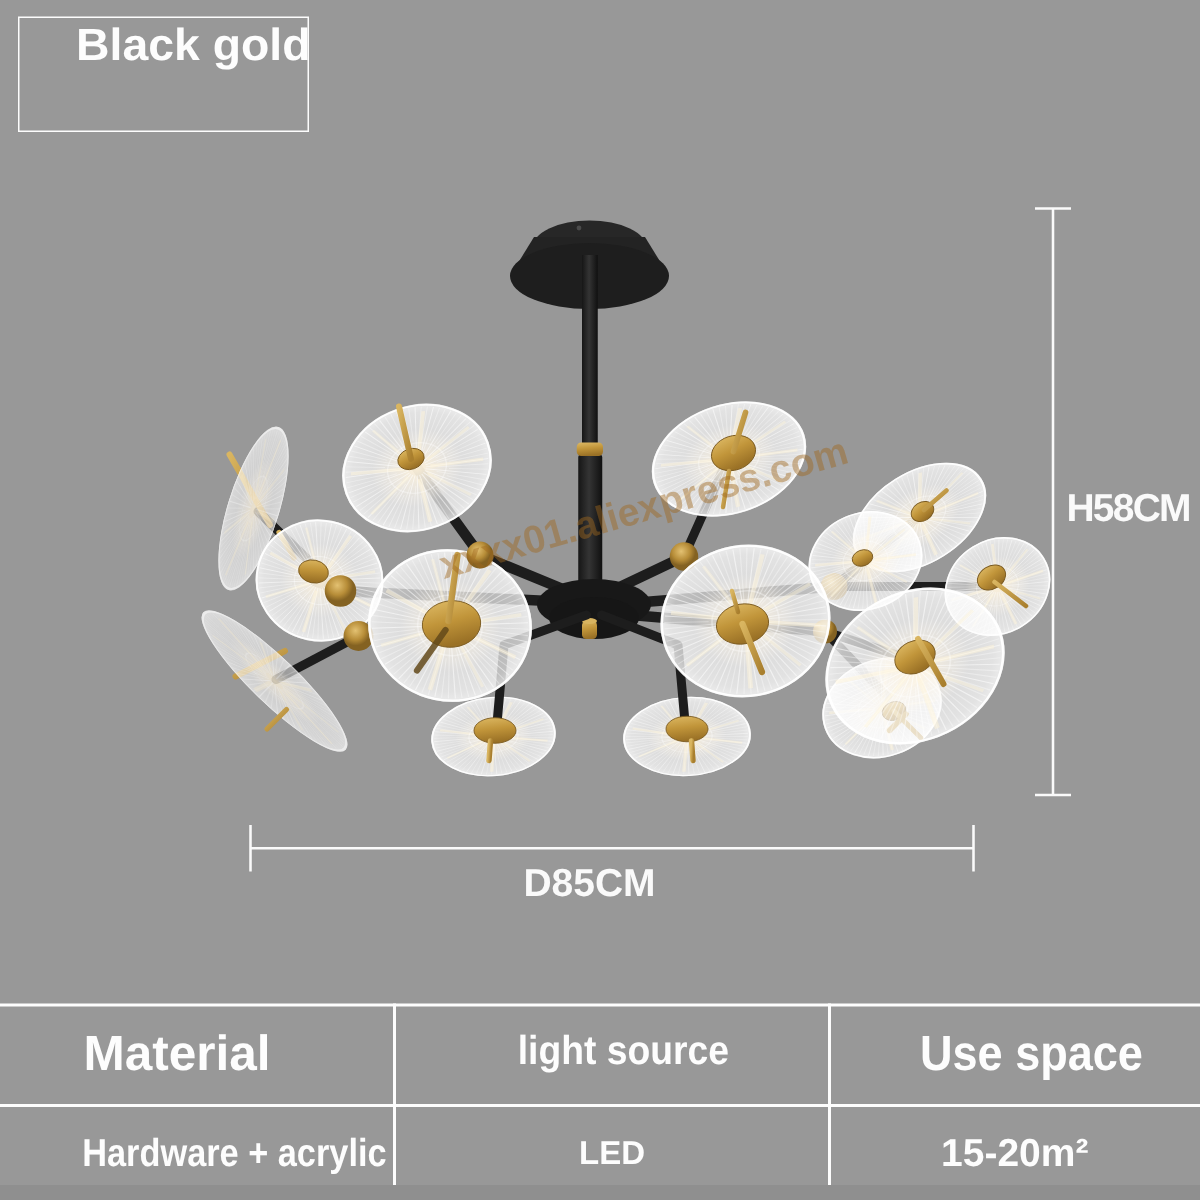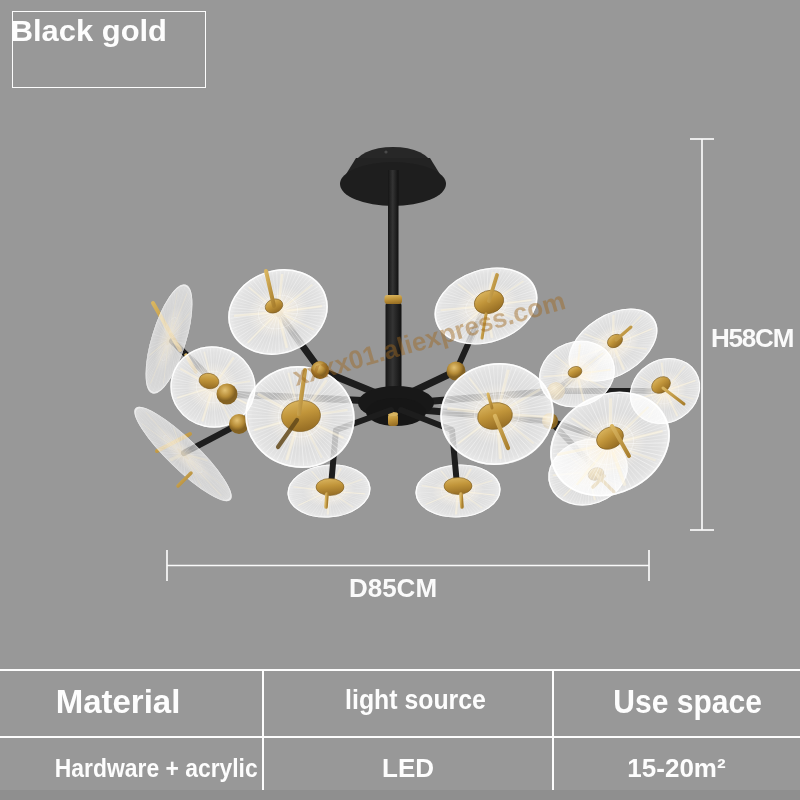--- a/index.html
+++ b/index.html
@@ -334,36 +334,36 @@
       <line x1="167" y1="550" x2="167" y2="581"></line>
       <line x1="649" y1="550" x2="649" y2="581"></line>
     </g>
 
 <text x="393" y="597" text-anchor="middle" font-family="Liberation Sans, sans-serif" font-size="26" font-weight="bold" fill="#fafafa">D85CM</text>
 </svg>
 
 <div class="abs" style="left:12px;top:11px;width:192px;height:75px;border:1.6px solid #fdfdfd;">
 
 
-<div class="wt" style="height:38px;line-height:38px;text-align:left;font-size:30px;"><span style="display:inline-block;transform:scaleX(1.03);">Black gold</span></div>
+<div class="wt" style="height:38px;line-height:38px;text-align:right;font-size:30px;"><span style="display:inline-block;transform:scaleX(1.03);">Black gold</span></div>
 </div>
 
 <div class="abs" style="left:0;top:669px;width:800px;height:2px;background:#fdfdfd;"></div>
 
 <div class="abs" style="left:0;top:735.5px;width:800px;height:2px;background:#fdfdfd;"></div>
 
 <div class="abs" style="left:262px;top:669px;width:2px;height:131px;background:#fdfdfd;"></div>
 
 <div class="abs" style="left:551.5px;top:669px;width:2px;height:131px;background:#fdfdfd;"></div>
 
 <div class="abs wt" style="left:-13px;top:670px;width:262px;height:64px;line-height:64px;text-align:center;font-size:33px;">Material</div>
 
 <div class="abs wt" style="left:272px;top:668px;width:288px;height:64px;line-height:64px;text-align:center;font-size:27px;"><span style="display:inline-block;transform:scaleX(0.92);">light source</span></div>
 
 <div class="abs wt" style="left:564px;top:670px;width:247px;height:64px;line-height:64px;text-align:center;font-size:33px;"><span style="display:inline-block;transform:scaleX(0.91);">Use space</span></div>
 
 <div class="abs wt" style="left:10px;top:737px;width:262px;height:63px;line-height:63px;text-align:right;font-size:26px;"><span style="display:inline-block;transform:scaleX(0.88);">Hardware + acrylic</span></div>
 
-<div class="abs wt" style="left:264px;top:737px;width:288px;height:63px;line-height:63px;text-align:center;font-size:26px;">LED</div>
+<div class="abs wt" style="left:264px;top:737px;width:288px;height:63px;line-height:63px;text-align:center;font-size:22px;">LED</div>
 
 <div class="abs wt" style="left:553px;top:737px;width:247px;height:63px;line-height:63px;text-align:center;font-size:26px;border-radius:29px;">15-20m²</div>
 
 <div class="abs" style="left:0;top:790px;width:800px;height:10px;background:#8f8f8f;"></div>
 
 </body></html>

